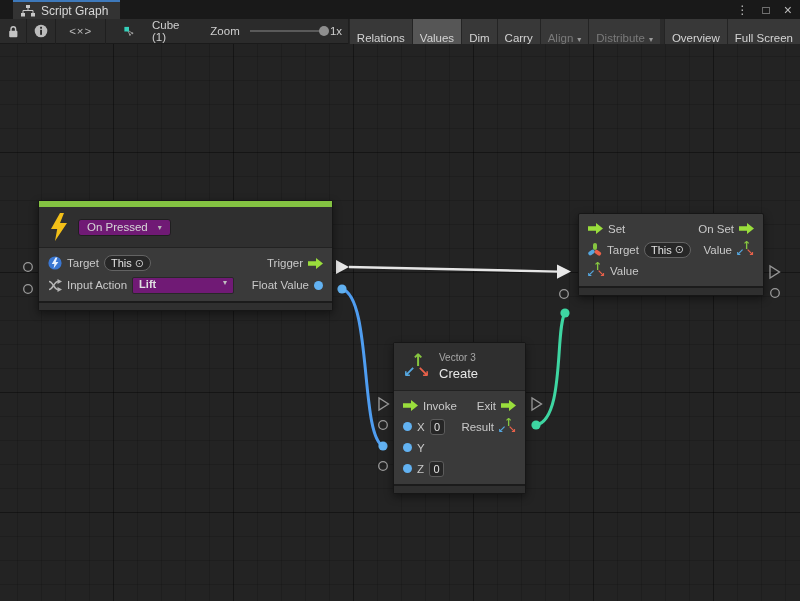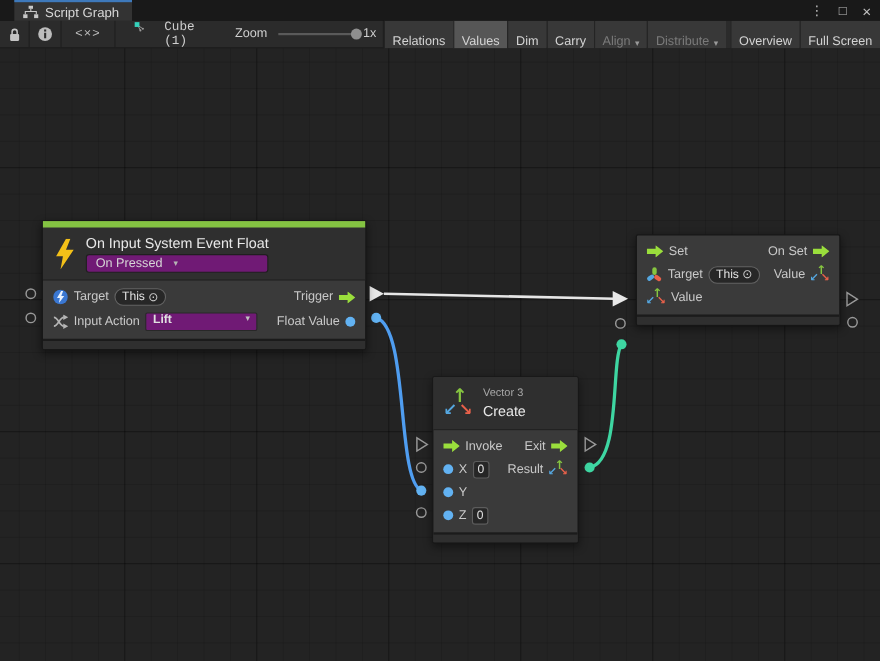--- a/index.html
+++ b/index.html
@@ -114,21 +114,21 @@
       <svg width="14" height="14" viewBox="0 0 14 14">
         <circle cx="7" cy="7" r="6.3" fill="#bcbcbc"></circle>
         <rect x="6.1" y="5.8" width="1.9" height="5" fill="#2b2b2b"></rect>
         <rect x="6.1" y="2.8" width="1.9" height="1.9" fill="#2b2b2b"></rect>
       </svg>
     </div>
     <div class="tbtn" style="width:58px; color:#bdbdbd; letter-spacing:1px;">
       <span>&lt;×&gt;</span>
     </div>
     <div class="tb-gap"></div>
-    <div style="display:flex; align-items:flex-start; gap:18px; padding:0 6px;font-family:Liberation Mono, monospace;">
+    <div style="display:flex; align-items:center; gap:18px; padding:0 6px;">
       <svg width="13" height="13" viewBox="0 0 13 13">
         <path d="M4.5 4.5 L10.5 8.5 M4.5 4.5 L7.5 10.5" stroke="#9a9a9a" stroke-width="1.2" fill="none"></path>
         <circle cx="10.8" cy="8.7" r="1.3" fill="#9a9a9a"></circle>
         <circle cx="7.7" cy="10.8" r="1.3" fill="#9a9a9a"></circle>
         <rect x="0.5" y="0.5" width="6" height="6" fill="#35d0ba"></rect>
       </svg>
       <span>Cube (1)</span>
     </div>
     <div style="margin-left:18px">Zoom</div>
     <div class="zoom-track">
@@ -197,21 +197,20 @@
     <polygon points="532,398 532,410 541.5,404" fill="none" stroke="#9a9a9a" stroke-width="1.3"></polygon>
   </svg>
 
   <div class="node" style="left:38px; top:200px; width:295px;">
     <div class="accent"></div>
     <div class="nhead">
       <svg width="20" height="28" viewBox="0 0 20 28">
         <path d="M11 0 L2 16 h6.2 L6 28 L18 10 h-7 L15 0 Z" fill="#f3c018"></path>
       </svg>
       <div class="tcol">
-        <span class="ntitle">On Input System Event Float</span>
         <span class="mode-pill">
           <span>On Pressed</span>
           <span class="dd">▾</span>
         </span>
       </div>
     </div>
     <div class="nbody">
       <div class="nrow" style="height:22px">
         <svg width="14" height="14" viewBox="0 0 14 14">
           <circle cx="7" cy="7" r="6.6" fill="#3a77d2"></circle>

